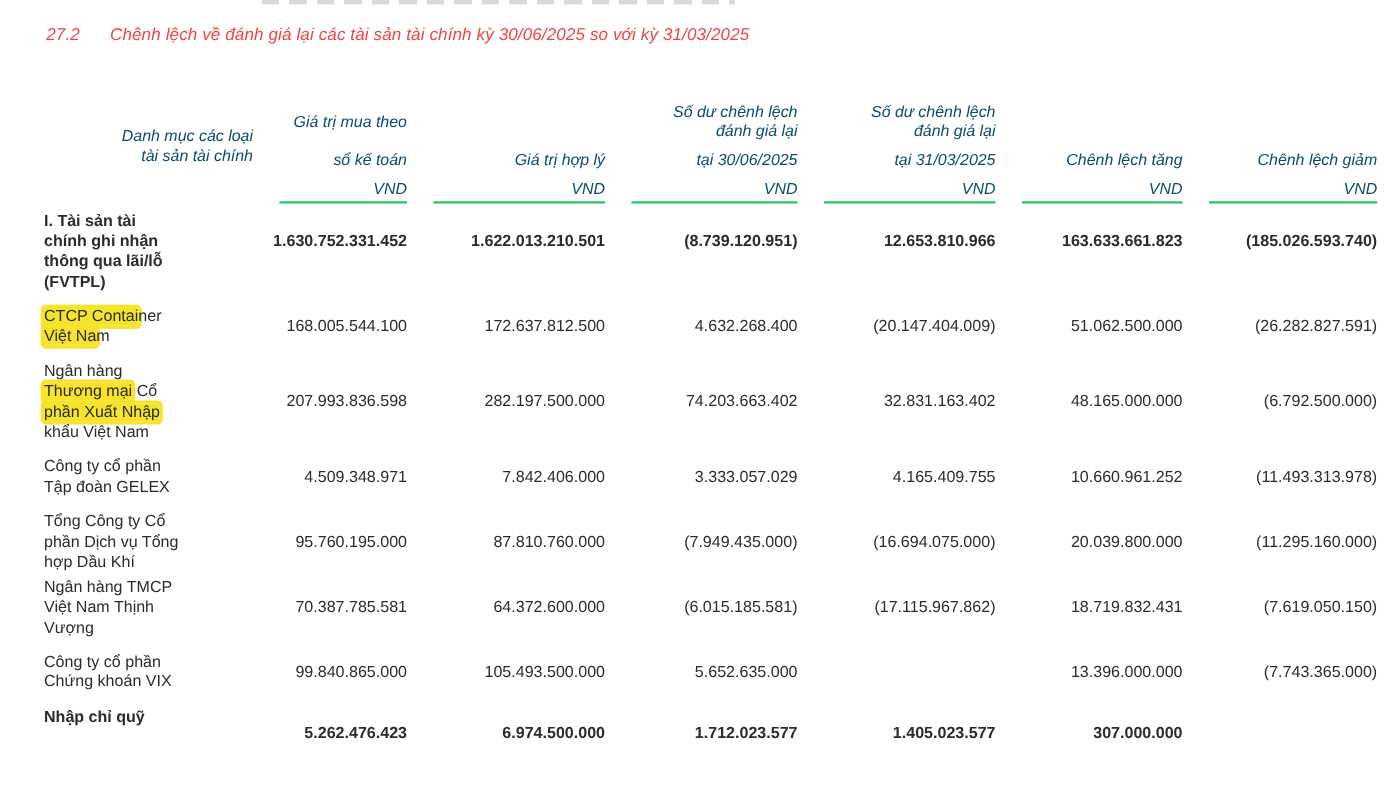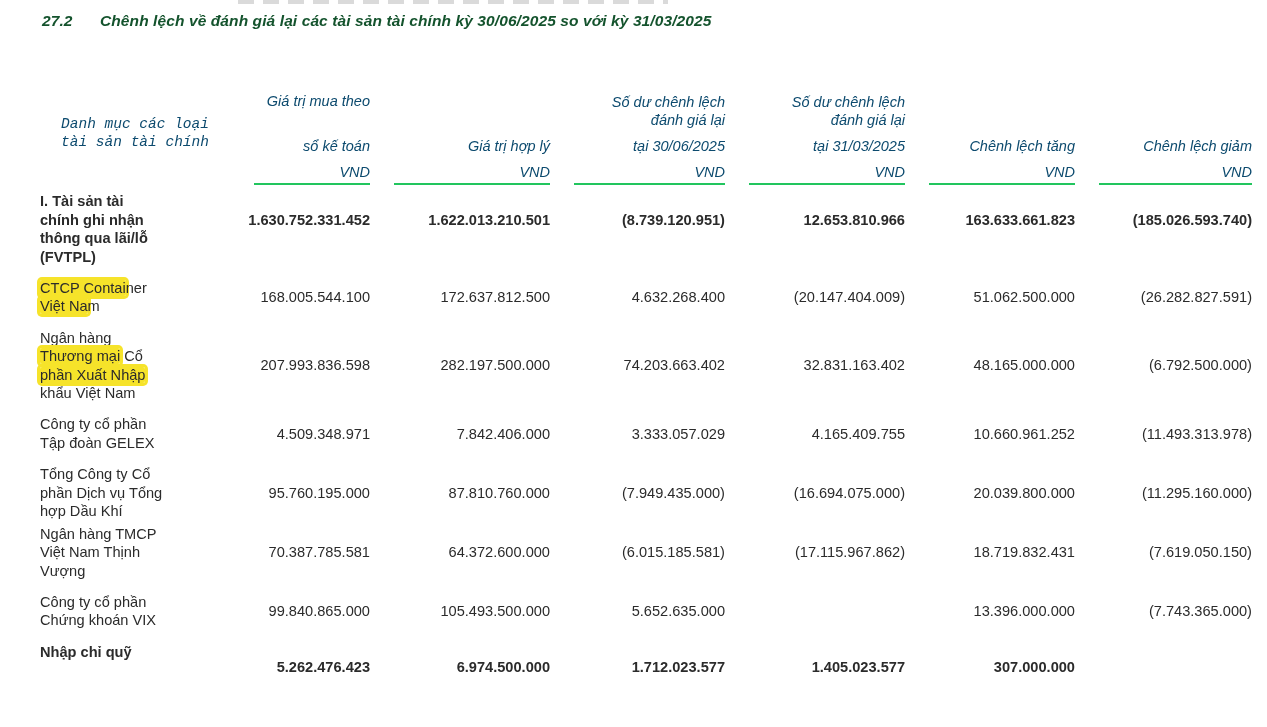--- a/index.html
+++ b/index.html
@@ -8,39 +8,39 @@
     background:#ffffff; color:#2d2d2d;
     font-family:"Liberation Sans","DejaVu Sans",sans-serif;
   }
   
   .top-remnant {
     position:absolute; top:0; left:238px; width:430px; height:4px;
     background:repeating-linear-gradient(90deg,#b5b5b5 0 16px,transparent 16px 25px);
     opacity:.5;
   }
   .doc-title {
-    position:absolute; top:12px; left:42px;
-    font-weight:700; font-style:italic; font-size:15.5px; color:#14532d;
+    position:absolute; top:23px; left:42px;
+    font-weight:400; font-style:italic; font-size:15.5px; color:#ef4444;
     white-space:nowrap; letter-spacing:.1px;
   }
   .section-num { display:inline-block; width:58px; }
   table.fin {
     position:absolute; top:73px; left:40px; width:1212px;
     border-collapse:collapse; table-layout:fixed;
   }
   thead td {
     vertical-align:bottom; padding:0;
     font-style:italic; font-size:14.5px; color:#0c4a6e; line-height:18px;
   }
   thead tr { height:112px; }
   .hcell { text-align:right; }
-  .hcell-label { text-align:center; padding-bottom:34px !important;font-family:Liberation Mono, monospace; }
+  .hcell-label { text-align:right; padding-bottom:34px !important; }
   .h-top { }
   .h-mid { margin-top:8px; }
-  .hcell.c2 .h-mid { margin-top:27px; }
+  .hcell.c2 .h-mid { margin-top:17px; }
   .h-vnd {
     display:block; margin-left:24px; margin-top:8px;
     border-bottom:2px solid #22c55e; padding-bottom:2px; text-align:right;
   }
   tbody td { font-size:14.6px; line-height:18.5px; color:#2b2b2b; padding:0; }
   tbody tr:first-child td { padding-top:7px; }
   .label-cell { text-align:left; vertical-align:middle; padding:2px 0; }
   .num-cell { text-align:right; vertical-align:middle; padding:20px 0; white-space:nowrap; }
   tr.bold td { font-weight:700; }
   tr.bold-italic td { font-weight:700; font-style:italic; }

